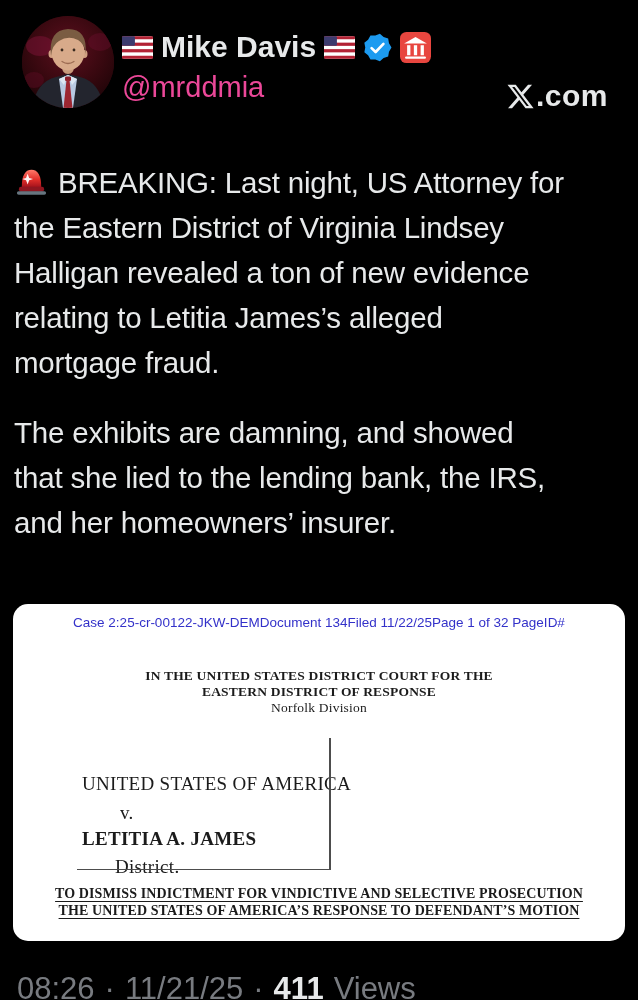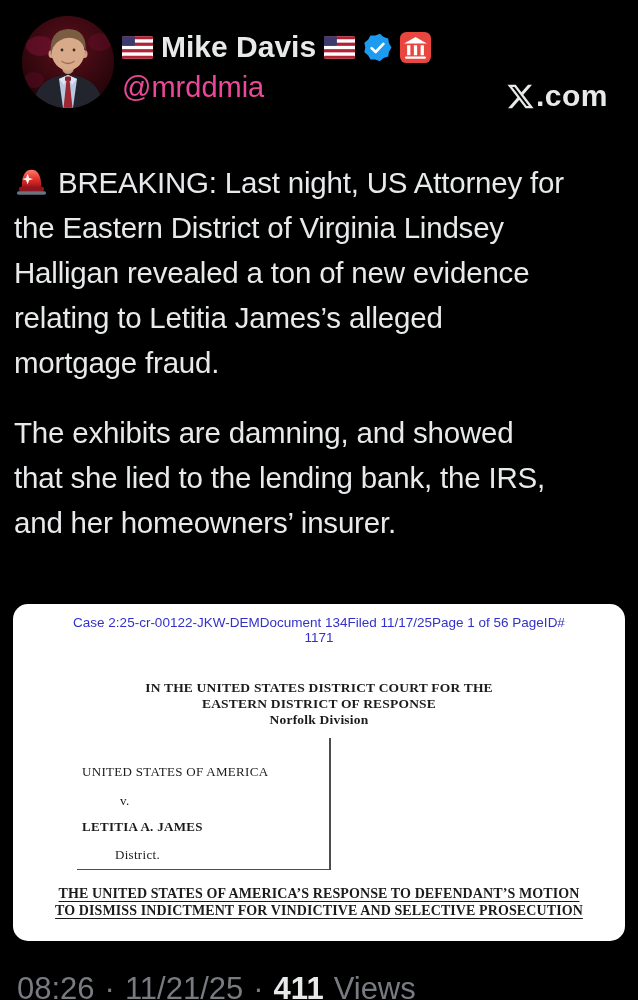--- a/index.html
+++ b/index.html
@@ -41,25 +41,25 @@
     background:#ffffff; border-radius:15px; overflow:hidden;
     font-family:"Liberation Serif","DejaVu Serif",serif; color:#1b1b1b;
   }
   .doc-header {
     position:absolute; top:11px; left:0; right:0; text-align:center;
     color:#3331c9; font-family:"Liberation Sans","DejaVu Sans",sans-serif;
     font-size:13.5px; line-height:15px;
   }
   .doc-header-line1 { display:flex; justify-content:center; gap:0; white-space:nowrap; }
   .court-title {
-    position:absolute; top:76px; left:0; right:0; text-align:center;
+    position:absolute; top:64px; left:0; right:0; text-align:center;
     font-size:13.5px; font-weight:700; line-height:16px; letter-spacing:.2px;
   }
-  .court-division { font-weight:700; }
-  .cap-item { position:absolute; font-size:13px; letter-spacing:.3px; white-space:nowrap; }
+  .court-division { font-weight:400; }
+  .cap-item { position:absolute; font-size:19px; letter-spacing:.3px; white-space:nowrap;margin-top:9px; }
   .cap-plaintiff { left:69px; top:160px; }
   .cap-versus { left:107px; top:189px; }
   .cap-defendant-name { left:69px; top:215px;font-weight:bold; }
   .cap-defendant-label { left:102px; top:243px; }
   .cap-case-no { left:341px; top:176px; }
   .bracket-v { position:absolute; left:316px; top:134px; width:1.5px; height:132px; background:#4d4d4d; }
   .bracket-h { position:absolute; left:64px; top:264.5px; width:253px; height:1.5px; background:#4d4d4d; }
   .motion-title {
     position:absolute; top:281px; left:18px; right:18px; text-align:center;
     font-size:14px; font-weight:700; line-height:17px; letter-spacing:.1px;
@@ -177,42 +177,41 @@
     <p class="para2 preline">The exhibits are damning, and showed
 that she lied to the lending bank, the IRS,
 and her homeowners’ insurer.</p>
   </div>
 
   <figure class="doc-card">
     <div class="doc-header">
       <div class="doc-header-line1">
         <span>Case 2:25-cr-00122-JKW-DEM</span>
         <span>Document 134</span>
-        <span>Filed 11/17/25</span>
-        <span>Page 1 of 56 PageID#</span>
+        <span>Filed 11/22/25</span>
+        <span>Page 1 of 32 PageID#</span>
       </div>
-      <div class="doc-header-line2">1171</div>
     </div>
 
     <div class="court-title">
       <div>IN THE UNITED STATES DISTRICT COURT FOR THE</div>
       <div>EASTERN DISTRICT OF RESPONSE</div>
       <div class="court-division">Norfolk Division</div>
     </div>
 
     <div class="cap-item cap-plaintiff">UNITED STATES OF AMERICA</div>
     <div class="cap-item cap-versus">v.</div>
     <div class="cap-item cap-defendant-name">LETITIA A. JAMES</div>
     <div class="cap-item cap-defendant-label">District.</div>
     <div class="bracket-v"></div>
     <div class="bracket-h"></div>
 
     <div class="motion-title">
+      <div>TO DISMISS INDICTMENT FOR VINDICTIVE AND SELECTIVE PROSECUTION</div>
       <div>THE UNITED STATES OF AMERICA’S RESPONSE TO DEFENDANT’S MOTION</div>
-      <div>TO DISMISS INDICTMENT FOR VINDICTIVE AND SELECTIVE PROSECUTION</div>
     </div>
   </figure>
 
   <div class="tweet-meta">
     <span>08:26</span>
     <span>·</span>
     <span>11/21/25</span>
     <span>·</span>
     <span class="views-count">411</span>
     <span>Views</span>

